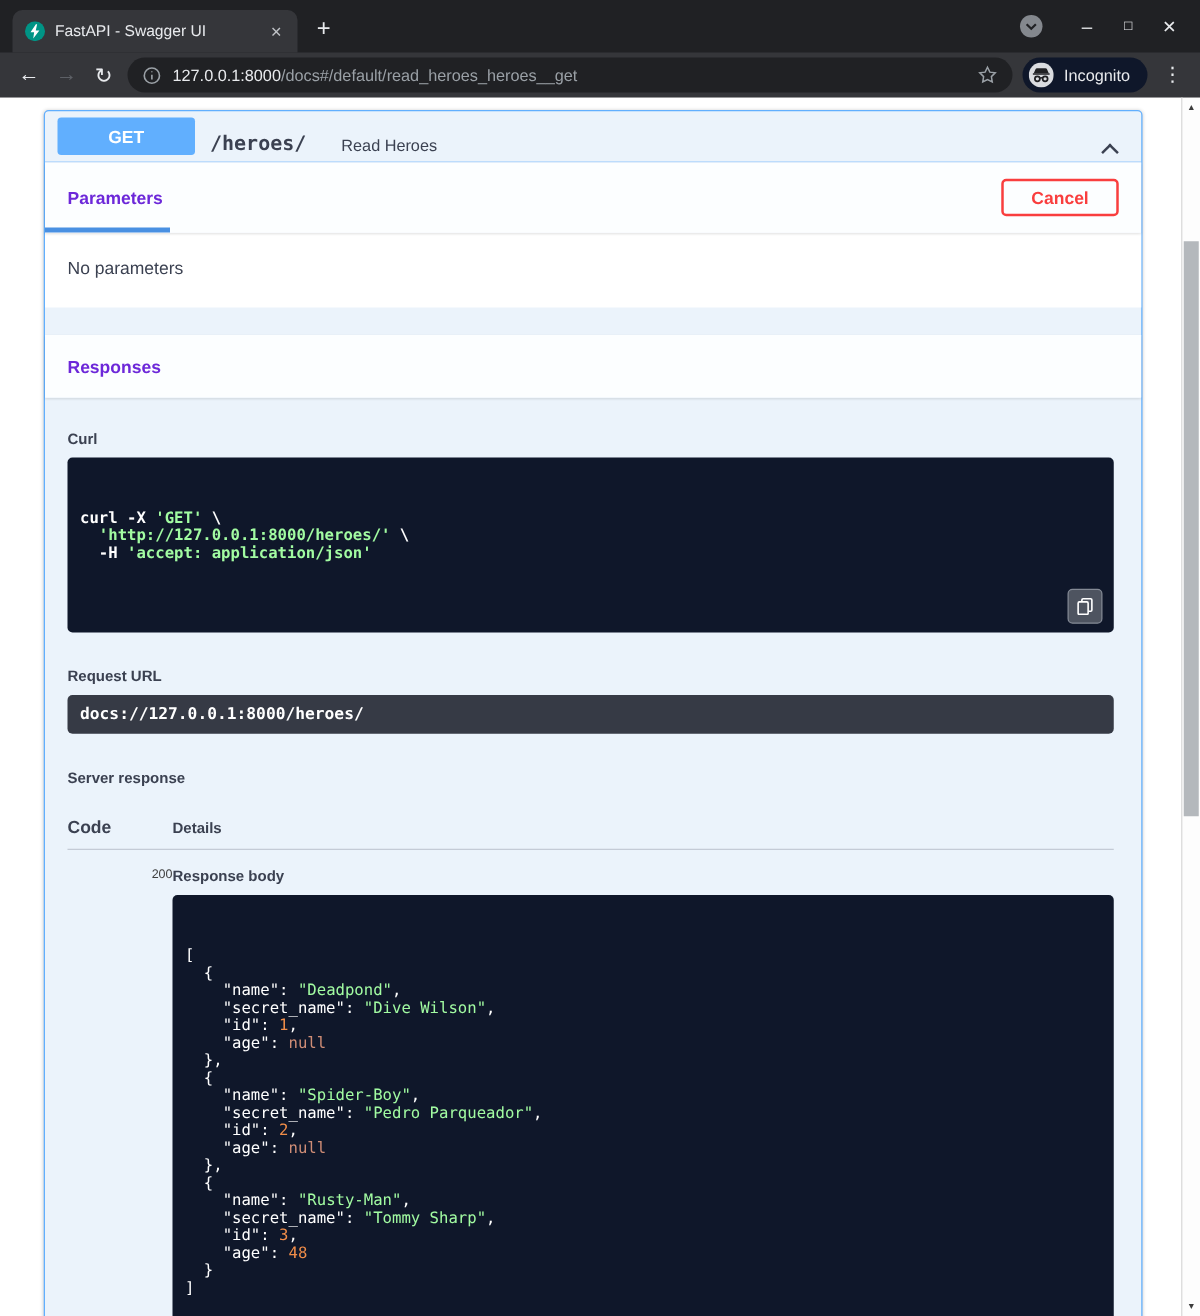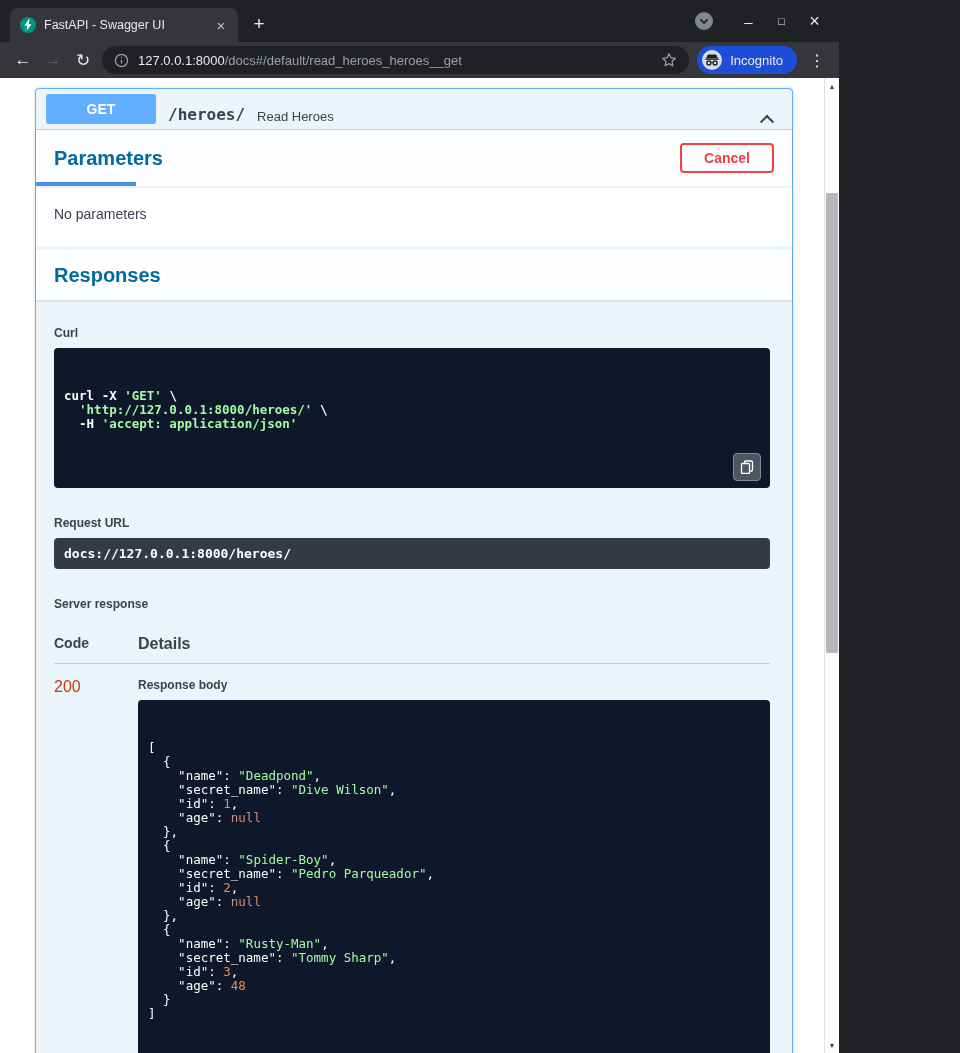--- a/index.html
+++ b/index.html
@@ -1,18 +1,18 @@
 <!DOCTYPE html>
 <html style="--c-get: #61affe; --c-exec: #4990e2; --c-cancel: #f93e3e; --c-str: #a2fca2; --c-num: #f08d49; --c-null: #cf8d76;"><head>
 <meta charset="utf-8">
 <style>
   * { margin:0; padding:0; box-sizing:border-box; }
   html,body { width:960px; height:1053px; overflow:hidden; background:#202124;
               font-family:"Liberation Sans", sans-serif; }
-  .browser { position:relative; width:839px; height:1053px; }
+  .browser { position:relative; width:960px; height:1053px; }
 
   
   .tabstrip { height:42px; background:#202124; display:flex; align-items:flex-end; padding:0 8px 0 10px; }
   .tab { width:228px; height:34px; background:#35363a; border-radius:8px 8px 0 0;
          display:flex; align-items:center; gap:8px; padding:0 8px 0 10px; cursor:pointer; }
   .favicon { width:16px; height:16px; display:flex; }
   .tab-title { color:#e8eaed; font-size:12.5px; flex:1; white-space:nowrap; overflow:hidden; }
   .tab-close { color:#c0c3c7; font-size:15px; width:18px; height:18px; display:flex;
                align-items:center; justify-content:center; border-radius:50%; cursor:pointer; }
   .newtab-btn { color:#e8eaed; font-size:19px; width:30px; height:30px; display:flex;
@@ -28,61 +28,61 @@
   .toolbar { height:36px; background:#35363a; display:flex; align-items:center; padding:0 10px 0 8px; }
   .nav-btn { width:30px; height:30px; display:flex; align-items:center; justify-content:center;
              font-size:17px; color:#e8eaed; border-radius:50%; cursor:pointer; }
   .nav-btn.disabled { color:#5d6066; }
   .addressbar { flex:1; height:28px; background:#202124; border-radius:14px; display:flex;
                 align-items:center; gap:9px; padding:0 12px; margin:0 8px 0 4px; min-width:0; }
   .url { font-size:13px; white-space:nowrap; overflow:hidden; flex:1; }
   .url-host { color:#e8eaed; }
   .url-path { color:#9aa0a6; }
   .star-btn { display:flex; cursor:pointer; }
-  .incognito-badge { height:28px; background:#1d4ed8; border-radius:14px; display:flex;
+  .incognito-badge { height:28px; background:#0f172a; border-radius:14px; display:flex;
                      align-items:center; gap:8px; padding:0 14px 0 5px; color:#e8eaed;
                      font-size:13px; margin-right:8px; }
   .menu-btn { color:#e8eaed; font-size:16px; width:24px; text-align:center; cursor:pointer; }
 
   
   .page { position:absolute; top:78px; left:0; right:15px; bottom:0; background:#fff;
           padding:10px 31px 0 35px; overflow:hidden; color:#3b4151; }
   .opblock { border:1px solid var(--c-get,#61affe); border-radius:4px; background:#ebf3fb;
              box-shadow:0 0 3px rgba(0,0,0,.19); }
   .opblock-header { display:flex; align-items:flex-end; padding:5px 10px; cursor:pointer;
                     border-bottom:1px solid rgba(97,175,254,.45); }
   .method-badge { background:var(--c-get,#61affe); color:#fff; font-weight:bold; font-size:14px;
                   border-radius:3px; min-width:110px; text-align:center; padding:7px 0; }
   .op-path { font-family:"DejaVu Sans Mono", monospace; font-size:16px; font-weight:bold;
              color:#3b4151; margin-left:12px; }
-  .op-summary { font-size:13px; color:#3b4151; margin-left:12px; }
+  .op-summary { font-size:13px; color:#3b4151; margin-left:28px; }
   .collapse-arrow { margin-left:auto; margin-right:10px; width:10px; height:10px;
                     border-left:2.5px solid #3b4151; border-top:2.5px solid #3b4151;
                     transform:rotate(45deg) translate(2px,2px); cursor:pointer; }
 
   .section-header { background:rgba(255,255,255,.85); box-shadow:0 1px 2px rgba(0,0,0,.12);
                     display:flex; align-items:center; padding:0 18px; position:relative; }
   .params-header { height:56px; }
-  .section-title { font-size:20px; font-weight:bold; color:#0369a1; }
+  .section-title { font-size:14px; font-weight:bold; color:#6d28d9; }
   .tab-underline { position:absolute; left:0; bottom:0; width:100px; height:4px;
                    background:var(--c-exec,#4990e2); }
   .cancel-btn { margin-left:auto; background:transparent; border:2px solid var(--c-cancel,#f93e3e);
                 color:var(--c-cancel,#f93e3e); border-radius:4px; font-weight:bold; font-size:14px;
                 padding:5px 22px; cursor:pointer; font-family:inherit; }
 
   .params-body { background:#fff; padding:20px 18px 24px; font-size:14px; color:#3b4151; }
 
   .execute-row { display:flex; padding:10px 28px 14px; }
   .btn-execute { flex:1; background:var(--c-exec,#4990e2); border:1px solid #41444e; border-right-width:0;
                  color:#fff; font-weight:bold; font-size:14px; padding:8px 0;
                  border-radius:4px 0 0 4px; cursor:pointer; font-family:inherit; }
   .btn-clear { flex:1; background:#fff; border:1px solid #41444e; color:#3b4151; font-weight:bold;
                font-size:14px; padding:8px 0; border-radius:0 4px 4px 0; cursor:pointer; font-family:inherit; }
 
-  .responses-header { height:50px; margin-top:4px; }
+  .responses-header { height:50px; margin-top:22px; }
   .responses-body { padding:26px 22px 24px 18px; }
   .block-label { font-size:12px; font-weight:bold; color:#3b4151; margin-bottom:8px; }
   .mt { margin-top:28px; }
 
   .code-block { background:#0f172a; border-radius:4px; padding:11px 10px; position:relative;
                 font-family:"DejaVu Sans Mono", monospace; font-size:12.5px; color:#fff;
                 white-space:pre; overflow:hidden; }
   .cl { line-height:14px; height:14px; }
   .curl-block { font-weight:bold; padding-bottom:12px; }
   .request-url-block { background:#363a45; border-radius:4px; padding:8px 10px;
@@ -94,23 +94,23 @@
   .tok-null { color:var(--c-null,#cf8d76); }
 
   .copy-btn { width:28px; height:28px; background:#4e5460; border:1px solid #848a95; border-radius:4px;
               display:flex; align-items:center; justify-content:center; cursor:pointer; }
   .curl-block > .copy-btn { position:absolute; right:9px; bottom:7px; }
 
   .resp-table-head { display:flex; border-bottom:1px solid rgba(59,65,81,.22);
                      padding-bottom:10px; margin-top:24px; }
   .col-code { width:84px; flex:0 0 84px; }
   .code-head { font-size:14px; font-weight:bold; }
-  .details-head { font-size:16px; font-weight:bold; align-self:flex-end; }
+  .details-head { font-size:12px; font-weight:bold; align-self:flex-end; }
   .resp-row { display:flex; padding-top:14px; align-items:flex-start; }
-  .status-code { font-size:16px; color:#c2410c; }
+  .status-code { font-size:10px; color:#404040;text-align:right; }
   .col-details { flex:1; min-width:0; }
 
   
   .scrollbar { position:absolute; top:78px; right:0; bottom:0; width:15px; background:#fdfdfd;
                border-left:1px solid #e1e1e1; }
   .scroll-arrow { width:14px; height:14px; display:flex; align-items:center; justify-content:center;
                   font-size:7px; color:#3c3c3c; cursor:pointer; }
   .scroll-arrow.down { position:absolute; bottom:1px; left:0; }
   .scroll-arrow.up { position:absolute; top:1px; left:0; }
   .scroll-thumb { position:absolute; left:1px; right:1px; top:115px; height:460px;

